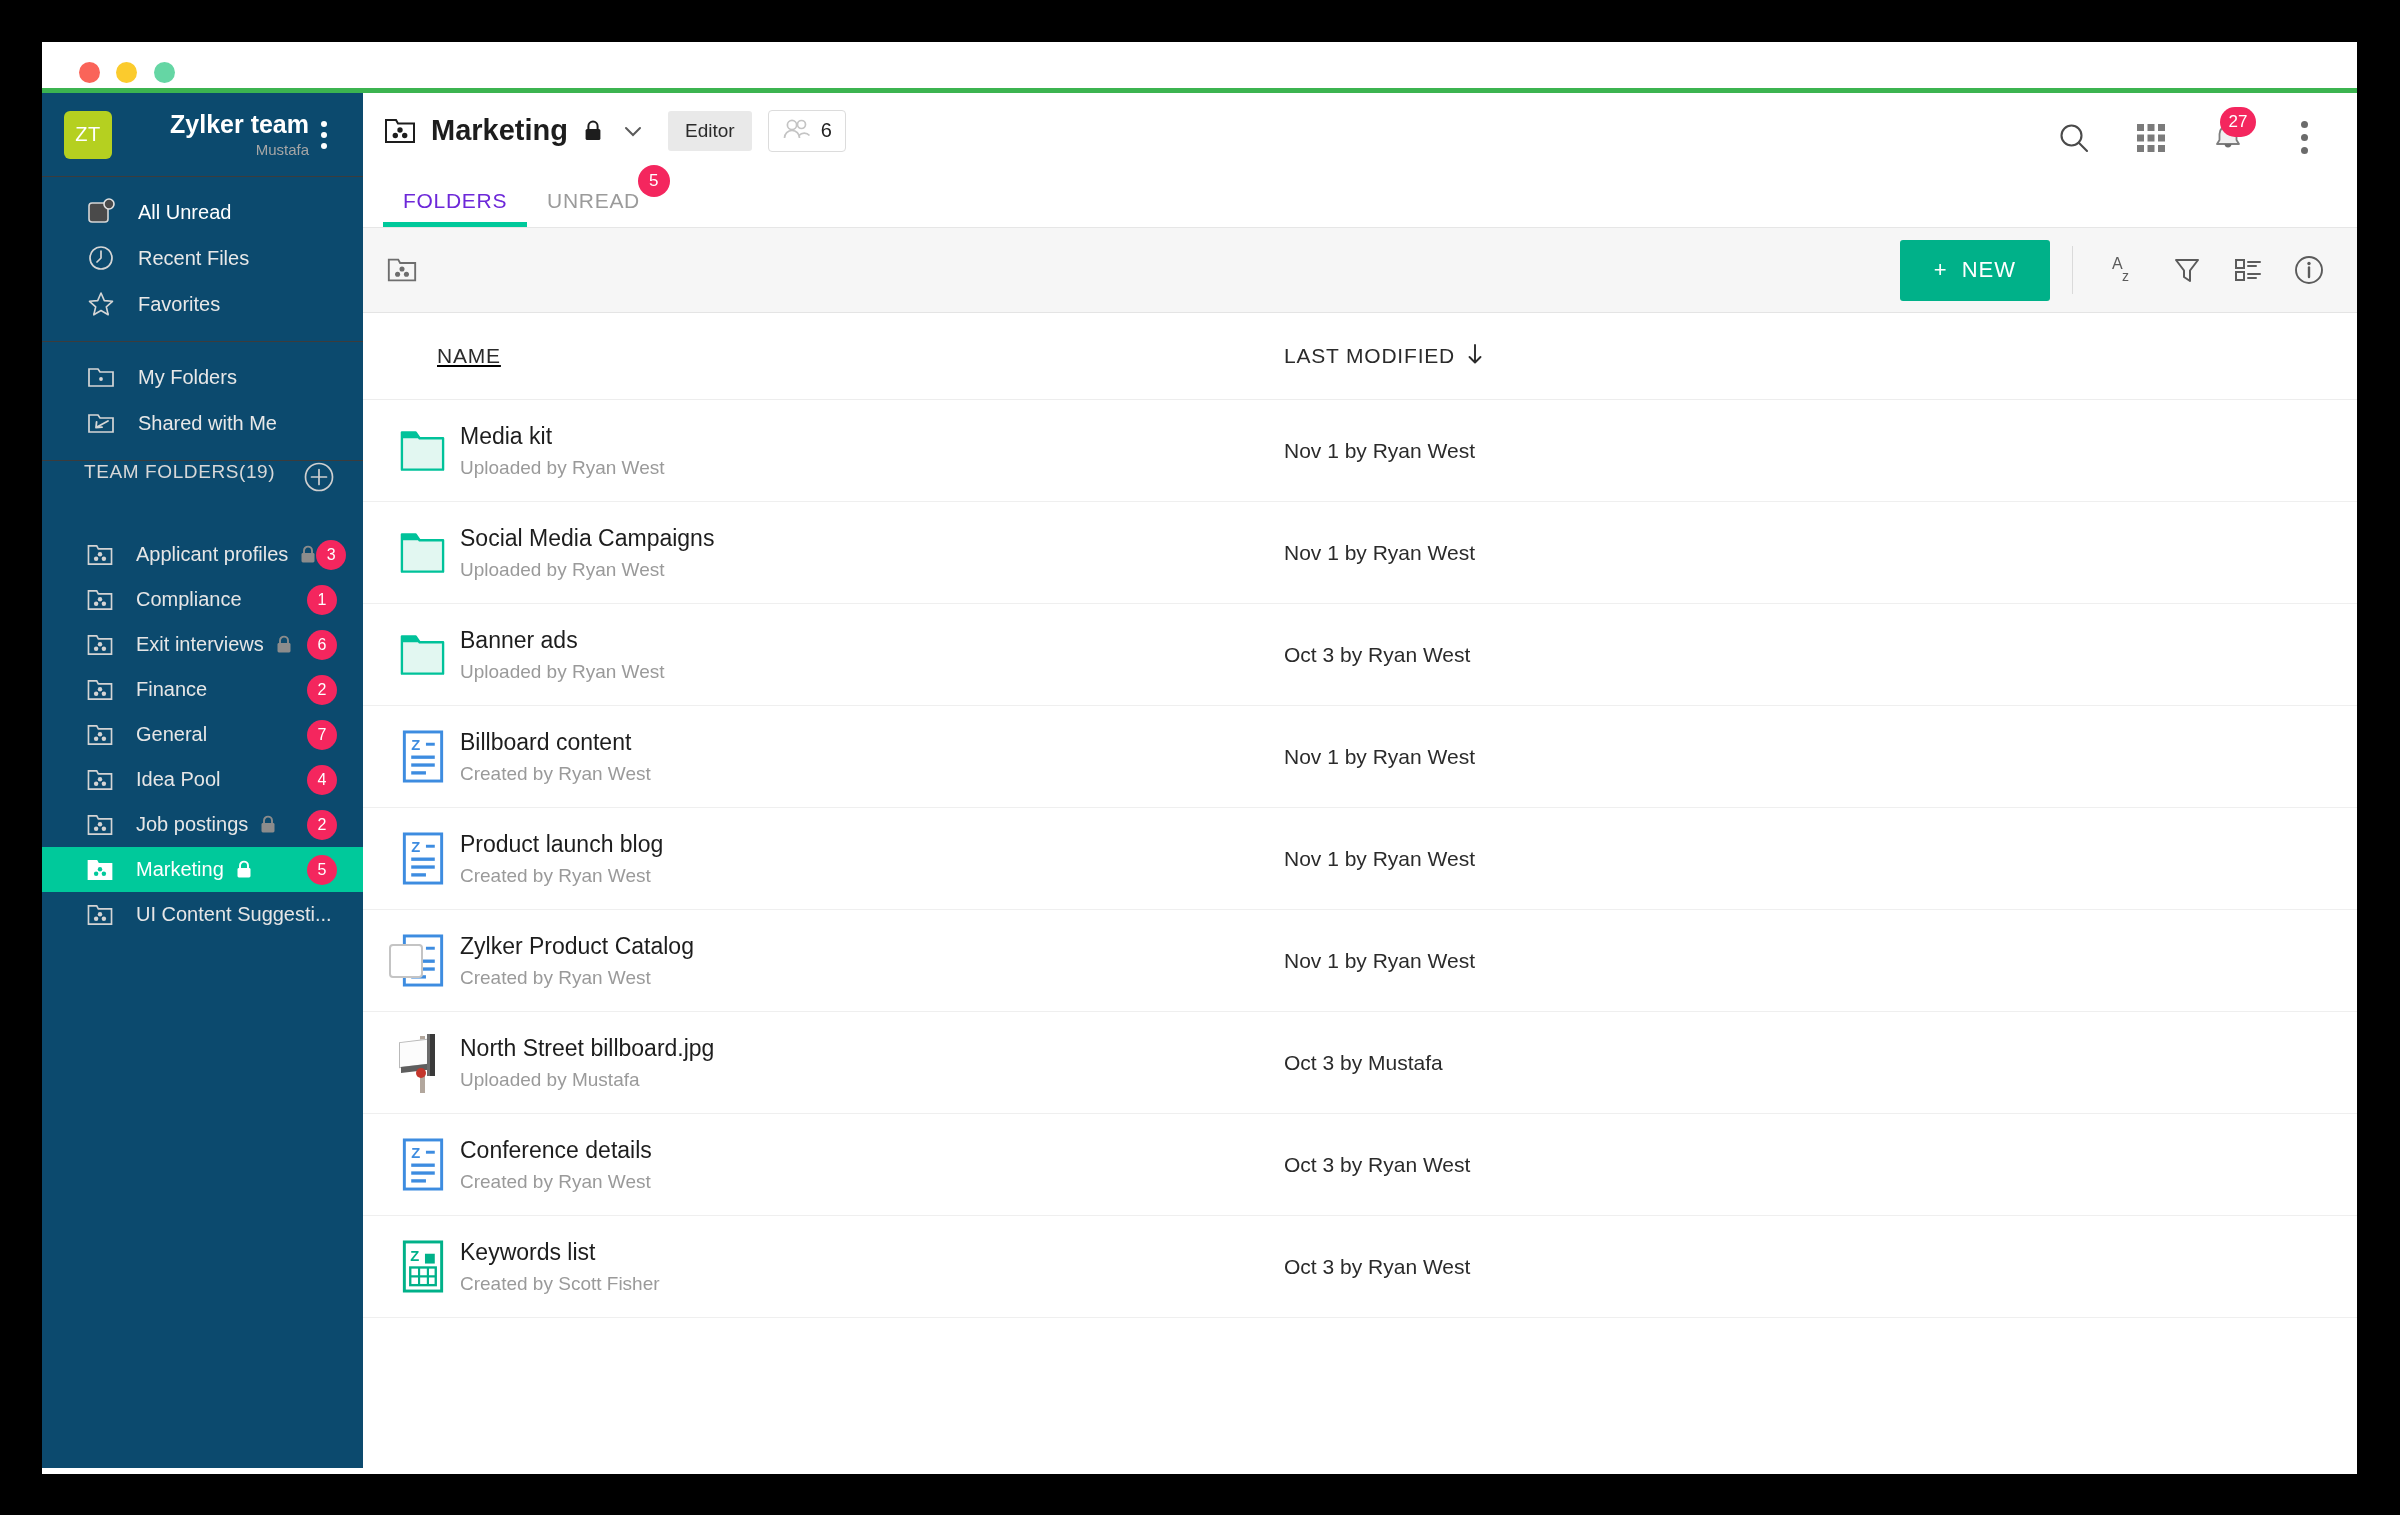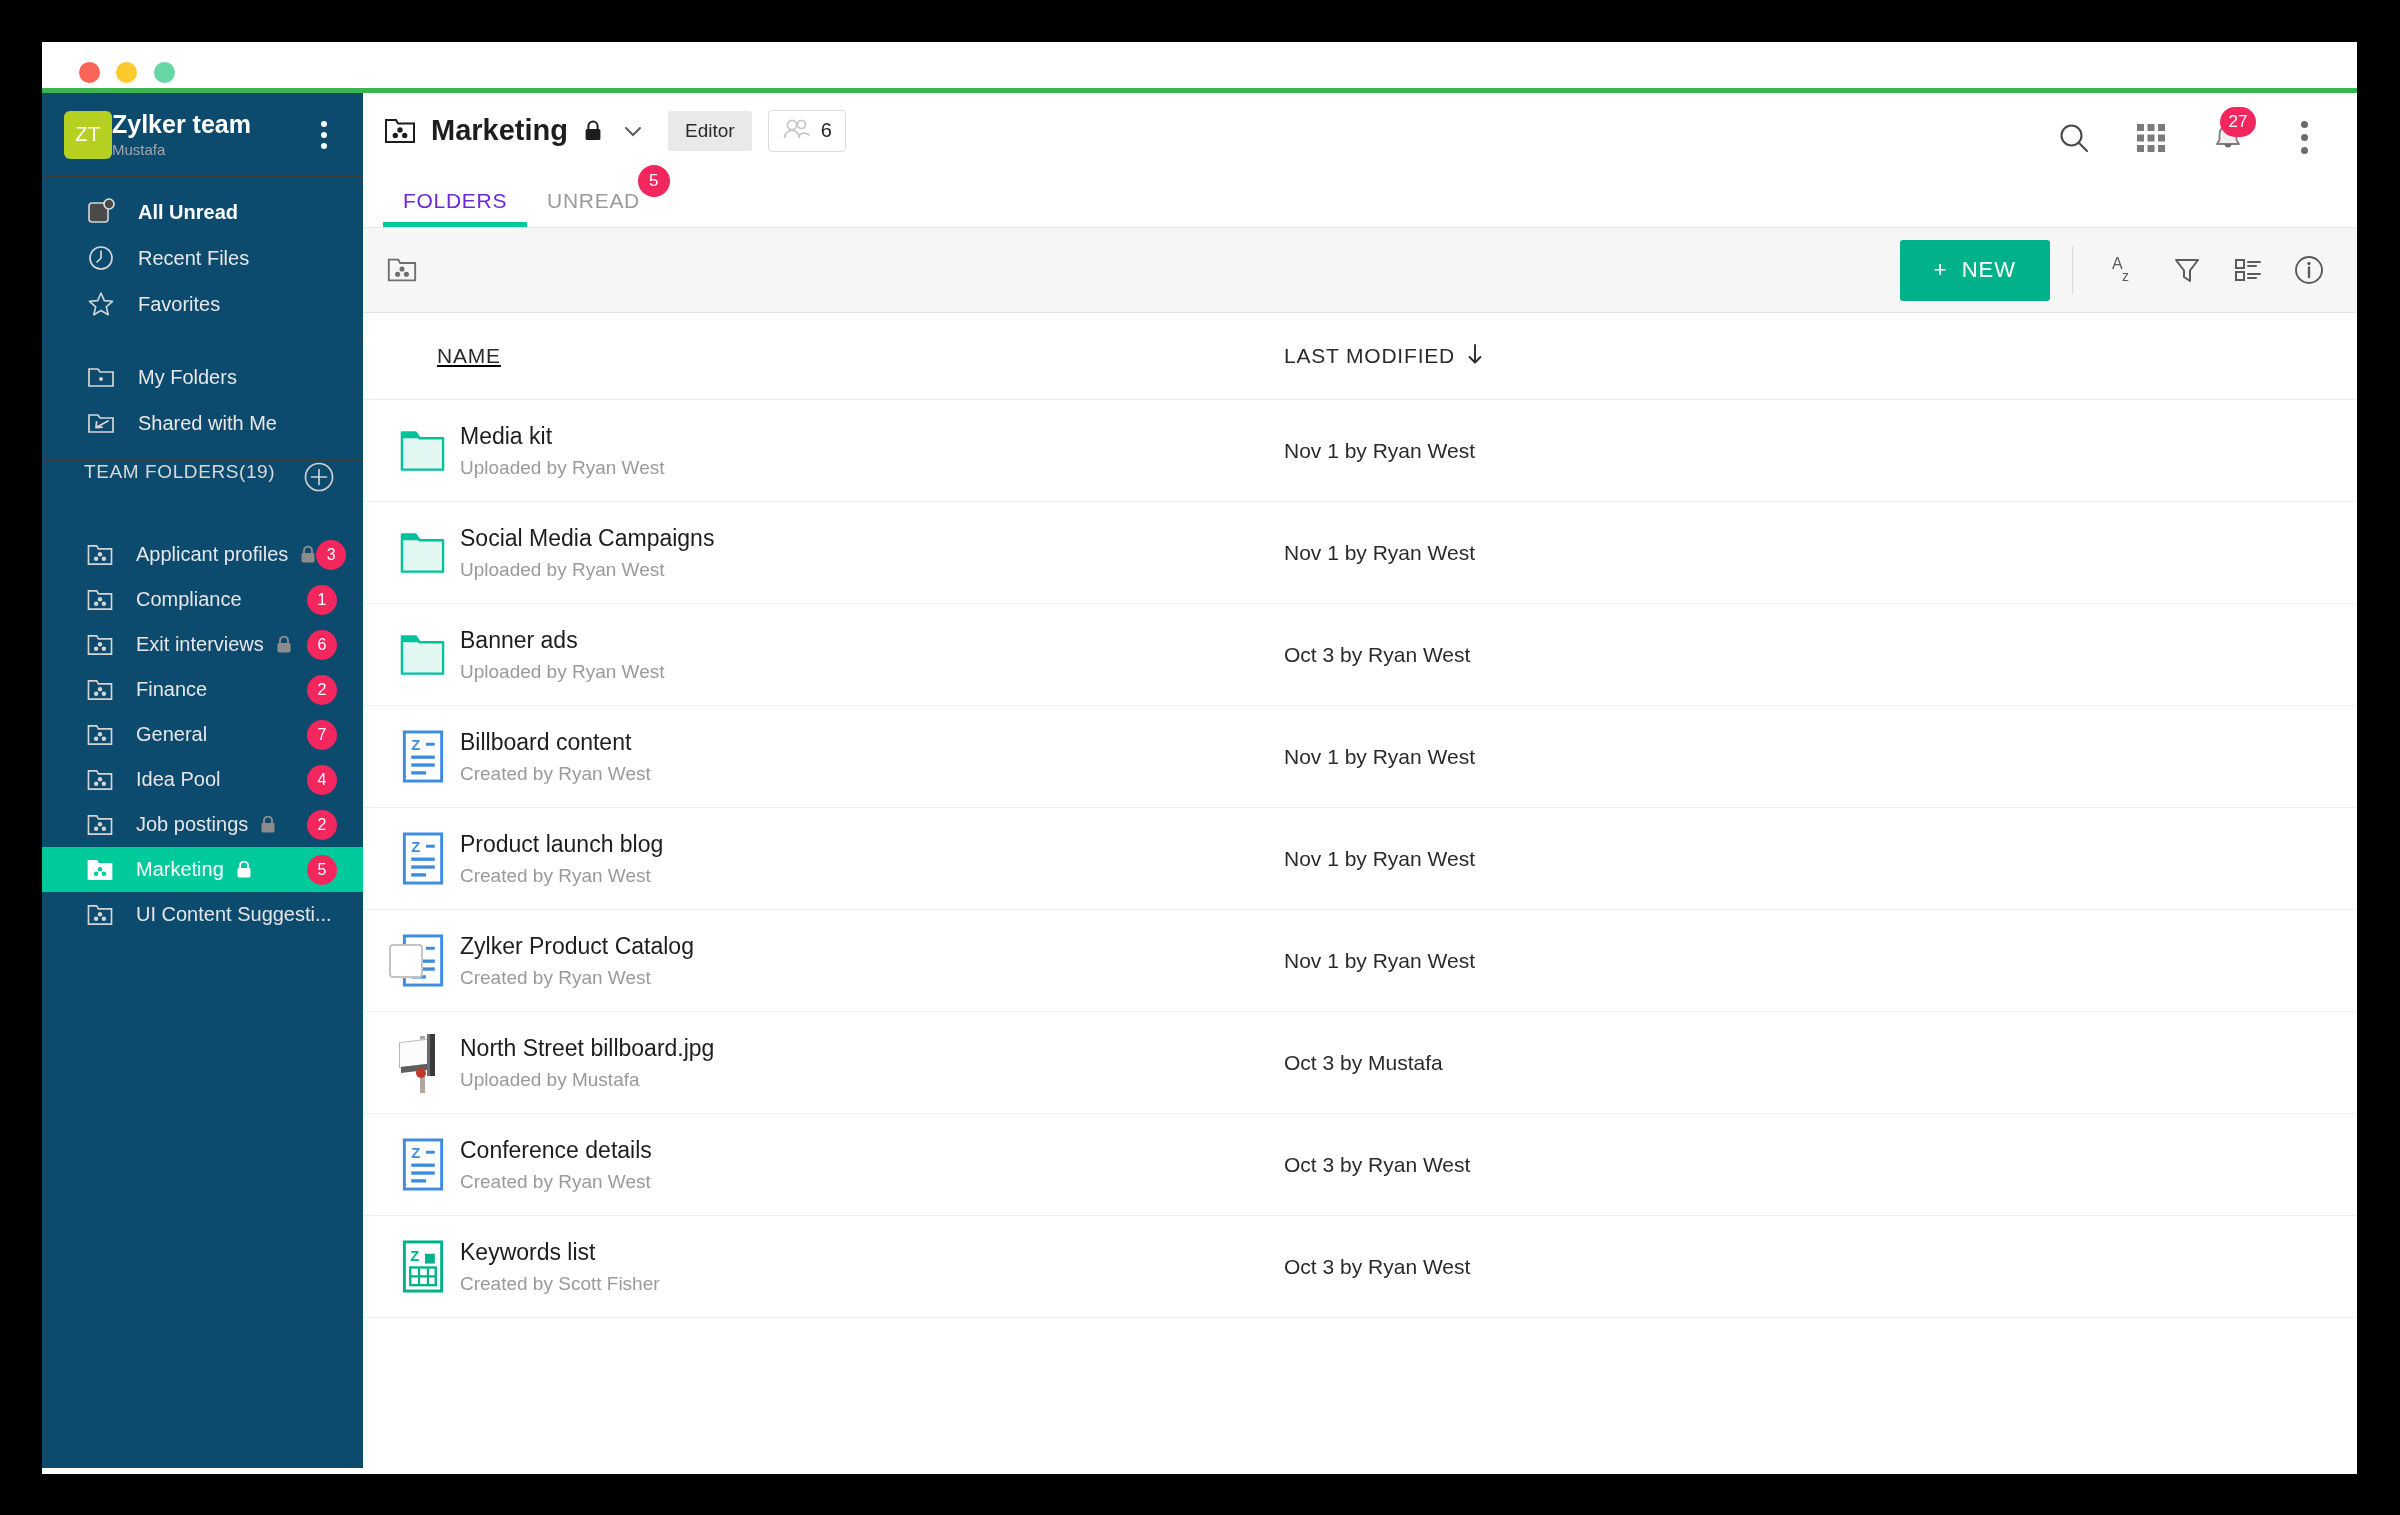--- a/index.html
+++ b/index.html
@@ -57,21 +57,21 @@
   #team-avatar {
     width: 48px; height: 48px;
     border-radius: 6px;
     background: #b5d020;
     color: #ffffff;
     font-size: 20px;
     display: flex; align-items: center; justify-content: center;
     letter-spacing: 0.5px;
     flex: 0 0 48px;
   }
-  #team-text { flex: 1 1 auto; min-width: 0; }
+  #team-text { flex: 1 1 auto; min-width: 0; text-align: right; }
   #team-name {
     color: #ffffff; font-size: 25px; font-weight: bold;
     line-height: 1.1; white-space: nowrap;
   }
   #team-user {
     color: #a6a6a6; font-size: 15px; margin-top: 3px; white-space: nowrap;
   }
   .kebab-dark {
     width: 30px; height: 38px;
     display: flex; flex-direction: column;
@@ -87,21 +87,21 @@
     padding-left: 44px;
     cursor: pointer;
   }
   .nav-item .ico { width: 30px; height: 30px; flex: 0 0 30px; display:flex; align-items:center; justify-content:center; }
   .nav-item .lbl {
     margin-left: 22px;
     color: #e8e8e8;
     font-size: 20px;
     white-space: nowrap;
   }
-  .nav-item.strong .lbl { color: #ffffff; font-weight: bold; }
+  .nav-item.strong .lbl { color: #ffffff; font-weight: normal; }
 
   
   #tf-header {
     display: flex; 
     height: 71px;
     padding: 0 28px 0 42px;
   }
   #tf-title {
     color: #d8d8d8; font-size: 19px; letter-spacing: 0.6px;
     flex: 1 1 auto;

